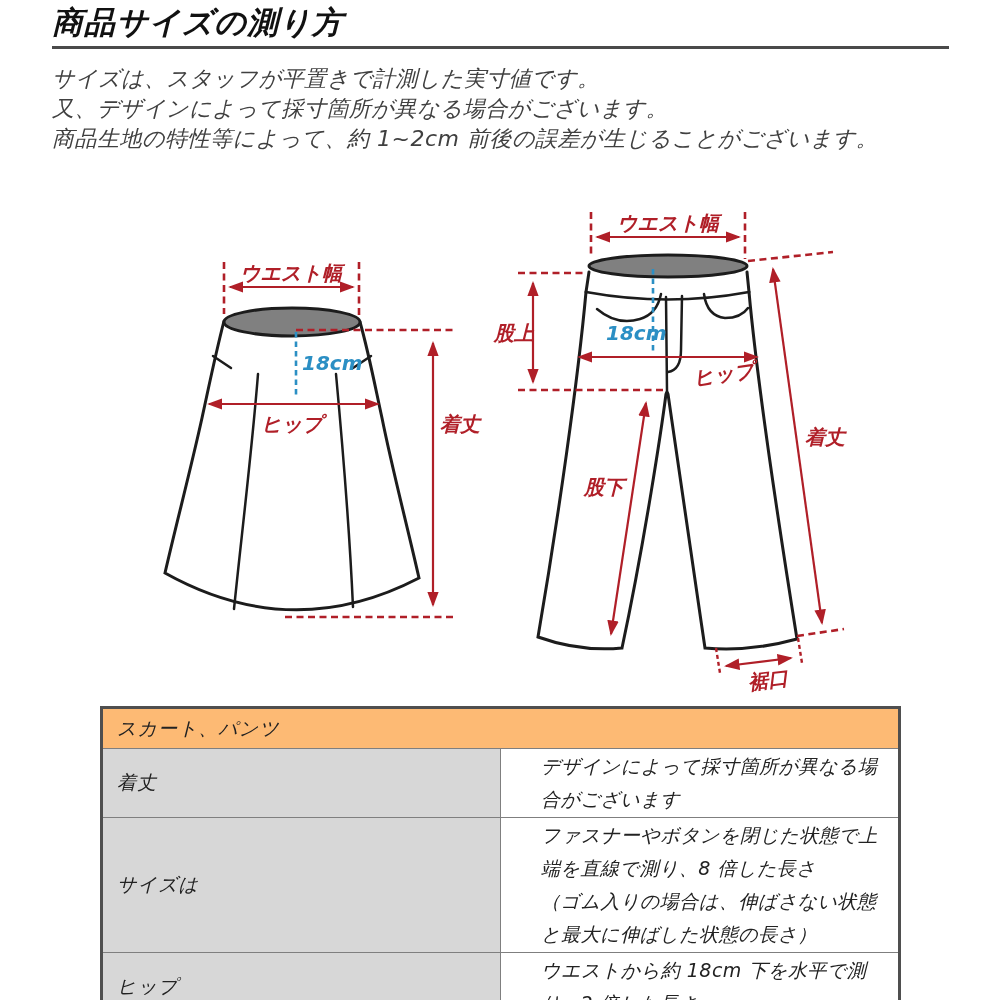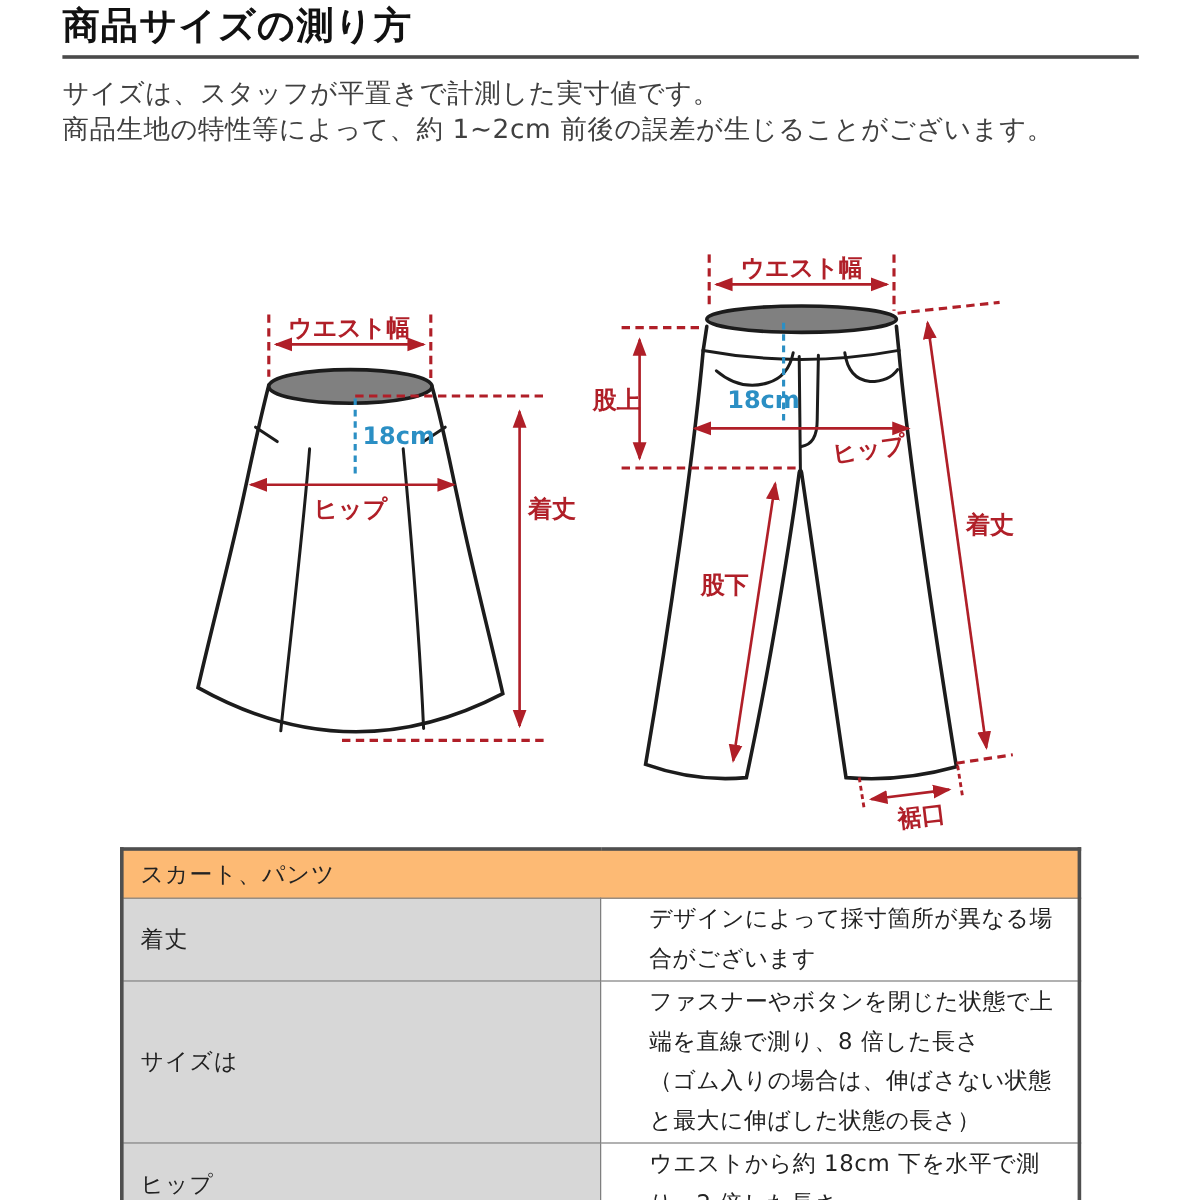--- a/index.html
+++ b/index.html
@@ -1,18 +1,19 @@
 <!DOCTYPE html>
 <html><head>
 <meta charset="utf-8">
 <style>
   html,body{margin:0;padding:0;background:#ffffff;}
   #stage{
     position:relative;width:1000px;height:1000px;background:#ffffff;overflow:hidden;
     font-family:"DejaVu Sans","Liberation Sans",sans-serif;
+    font-style:italic;
   }
   .title{
     position:absolute;left:52px;top:3px;font-size:31px;line-height:38px;
     font-weight:600;color:#111;letter-spacing:1px;
   }
   .rule{position:absolute;left:52px;top:46px;width:897px;height:3px;background:#4a4a4a;}
   .intro{position:absolute;left:52px;top:64px;color:#404040;font-size:22px;letter-spacing:.5px;}
   .intro .line{height:30px;line-height:30px;white-space:nowrap;}
   svg.diagram{position:absolute;left:0;top:0;width:1000px;height:1000px;}
   svg text{font-family:"DejaVu Sans","Liberation Sans",sans-serif;}
@@ -34,20 +35,21 @@
 </head>
 <body>
 
 <div id="stage">
 
   <div class="title">商品サイズの測り方</div>
   <div class="rule"></div>
 
   <div class="intro">
     <div class="line">サイズは、スタッフが平置きで計測した実寸値です。</div>
+    <div class="line">又、デザインによって採寸箇所が異なる場合がございます。</div>
     <div class="line">商品生地の特性等によって、約 1~2cm 前後の誤差が生じることがございます。</div>
   </div>
 
   <svg class="diagram" viewBox="0 0 1000 1000">
     <defs>
       <marker id="ah" viewBox="0 0 8 6" refX="7" refY="3" markerWidth="7" markerHeight="5.5" orient="auto-start-reverse">
         <path d="M0,0 L8,3 L0,6 Z" fill="#b01f28"></path>
       </marker>
     </defs>
 

